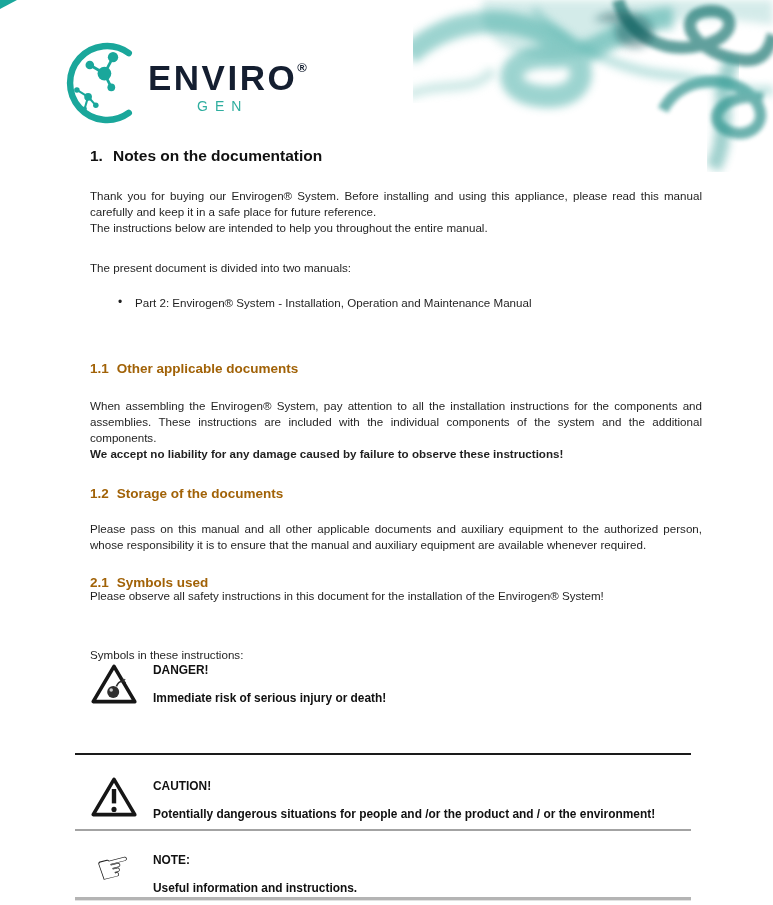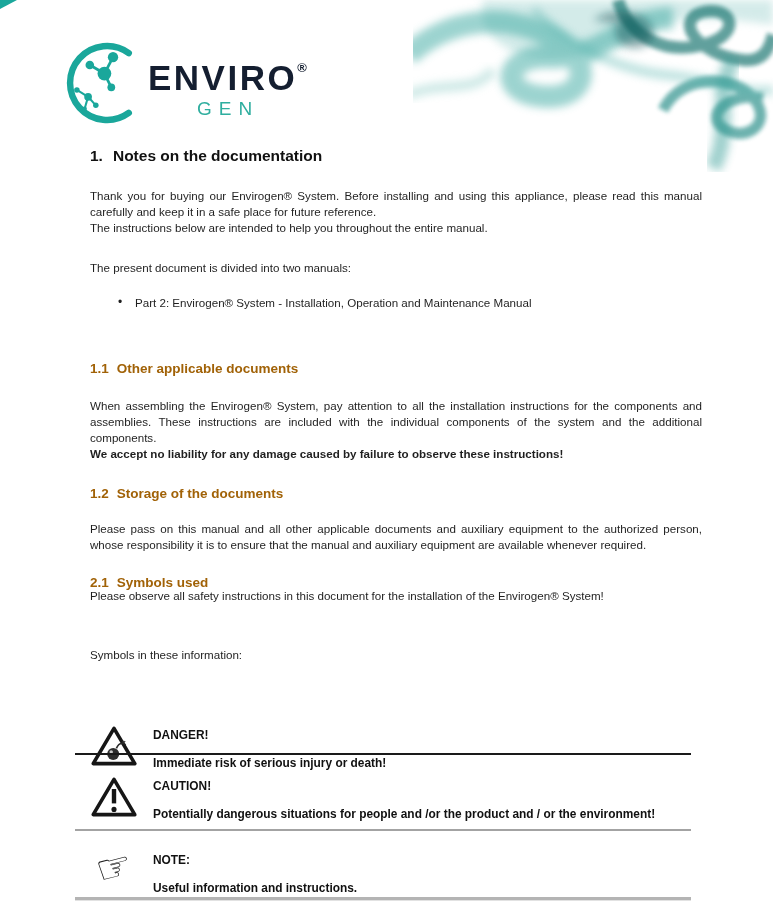--- a/index.html
+++ b/index.html
@@ -19,21 +19,21 @@
   .logo{position:absolute; top:36px; left:64px; width:320px; height:100px;}
   .logo-ring{position:absolute; top:4px; left:0;}
   .brand{
     position:absolute; top:22px; left:84px;
     font-size:35px; font-weight:bold; letter-spacing:2.5px; color:#141e30;
     white-space:nowrap;
   }
   .brand sup{font-size:13px; letter-spacing:0; vertical-align:18px;}
   .brand-sub{
     position:absolute; top:62px; left:133px;
-    font-size:19px; letter-spacing:7px; color:#2fae9f; font-weight:400;
+    font-size:14px; letter-spacing:7px; color:#2fae9f; font-weight:400;
   }
   
   .h1{position:absolute; left:90px; top:147px; font-size:15.5px; font-weight:bold; color:#111;}
   .h1 .num{margin-right:10px;}
   .h2{position:absolute; left:90px; font-size:13.5px; font-weight:bold; color:#a16207;}
   .h2 .num{margin-right:8px;}
   
   .block{
     position:absolute; left:90px; width:612px;
     font-size:11.6px; line-height:16px; text-align:justify;
@@ -147,24 +147,24 @@
     <p>Please pass on this manual and all other applicable documents and auxiliary equipment to the authorized person, whose responsibility it is to ensure that the manual and auxiliary equipment are available whenever required.</p>
   </div>
 
   <div class="h2" style="top:575px;">
     <span class="num">2.1</span><span>Symbols used</span>
   </div>
   <div class="block single" style="top:588px;">
     <p>Please observe all safety instructions in this document for the installation of the Envirogen® System!</p>
   </div>
   <div class="block single" style="top:647px;">
-    <p>Symbols in these information:</p>
-  </div>
-
-  <div class="sym-row" style="top:724px;">
+    <p>Symbols in these instructions:</p>
+  </div>
+
+  <div class="sym-row" style="top:659px;align-items:flex-end;">
     <div class="sym-icon">
       <svg width="48" height="44" viewBox="0 0 60 54" aria-hidden="true">
         <path d="M30 5 L56 49 L4 49 Z" fill="#ffffff" stroke="#161616" stroke-width="4.5" stroke-linejoin="round"></path>
         <path d="M33 30 Q36 23 41 24" stroke="#2b2b2b" stroke-width="2" fill="none"></path>
         <path d="M41 24 l3 -3 M41 24 l4 1 M41 24 l0 -4" stroke="#2b2b2b" stroke-width="1.3"></path>
         <circle cx="29" cy="37" r="7.5" fill="#2e2e2e"></circle>
         <circle cx="26.5" cy="34.5" r="2.2" fill="#c9c9c9"></circle>
       </svg>
     </div>
     <div class="sym-text">

